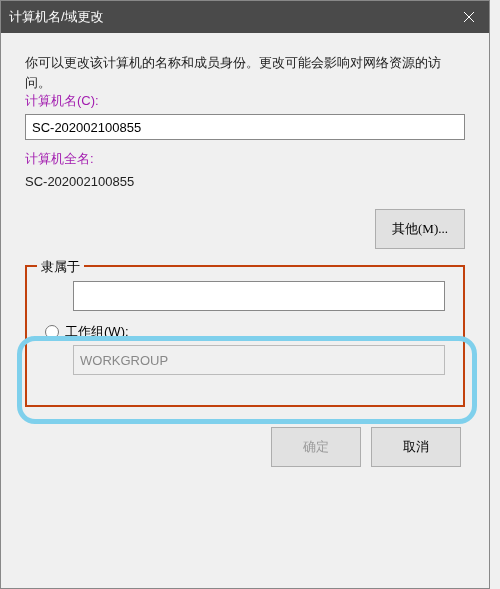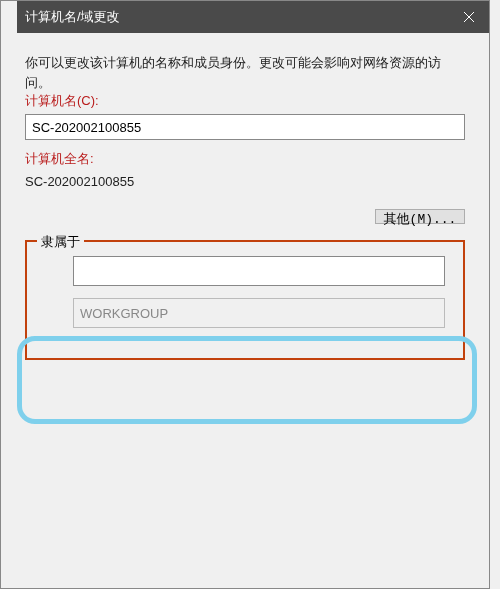--- a/index.html
+++ b/index.html
@@ -19,21 +19,20 @@
       position: relative;
     }
     .titlebar {
       height: 32px;
       background: #4a4a4a;
       color: #fff;
       display: flex;
       align-items: center;
       padding: 0 8px;
       font-size: 13px;
-      margin-left: 16px;
     }
     .titlebar-text { flex: 1; }
     .close-btn {
       width: 40px;
       height: 32px;
       display: flex;
       align-items: center;
       justify-content: center;
       cursor: pointer;
       margin-right: -8px;
@@ -42,21 +41,21 @@
     .content {
       padding: 20px 24px 16px 24px;
     }
     .desc {
       font-size: 13px;
       color: #222;
       line-height: 1.5;
     }
     .field-label {
       font-size: 13px;
-      color: #b91c1c;
+      color: #a21caf;
       margin-bottom: 4px;
     }
     .text-input {
       width: 100%;
       height: 26px;
       border: 1px solid #888;
       background: #fff;
       padding: 2px 6px;
       font-size: 13px;
       font-family: inherit;
@@ -69,25 +68,25 @@
       color: #222;
       margin-bottom: 20px;
     }
     .other-row {
       display: flex;
       justify-content: flex-end;
       margin-bottom: 16px;
     }
     .btn {
       min-width: 90px;
-      height: 15px;
+      height: 40px;
       background: #e1e1e1;
       border: 1px solid #adadad;
       font-size: 13px;
-      font-family: Liberation Mono, monospace;
+      font-family: Liberation Serif, serif;
       cursor: pointer;
       padding: 0 7px;
     }
     .btn.disabled {
       color: #9a9a9a;
       cursor: default;
     }
     .groupbox {
       border: 2px solid #c2410c;
       padding: 14px 18px 18px 18px;
@@ -184,19 +183,27 @@
 
     <div class="other-row">
       <button class="btn">其他(M)...</button>
     </div>
 
     <fieldset class="groupbox">
       <div class="groupbox-legend">隶属于</div>
 
       <input type="text" class="sub-input" value="" style="">
 
+      <div class="radio-row">
+        <input type="radio" name="member" style="">
+        <span class="radio-label"><span>工作组(</span><u>W</u><span>):</span></span>
+      </div>
       <input type="text" class="sub-input disabled" disabled="" value="WORKGROUP" style="">
     </fieldset>
 
+    <div class="dialog-buttons">
+      <button class="btn disabled" disabled="">确定</button>
+      <button class="btn">取消</button>
+    </div>
   </div>
 
   <div class="highlight"></div>
 </div>
 
 </body></html>

